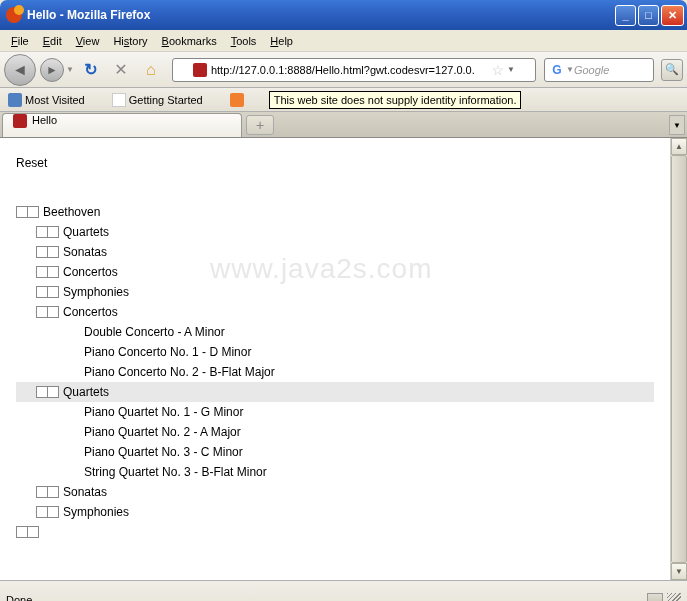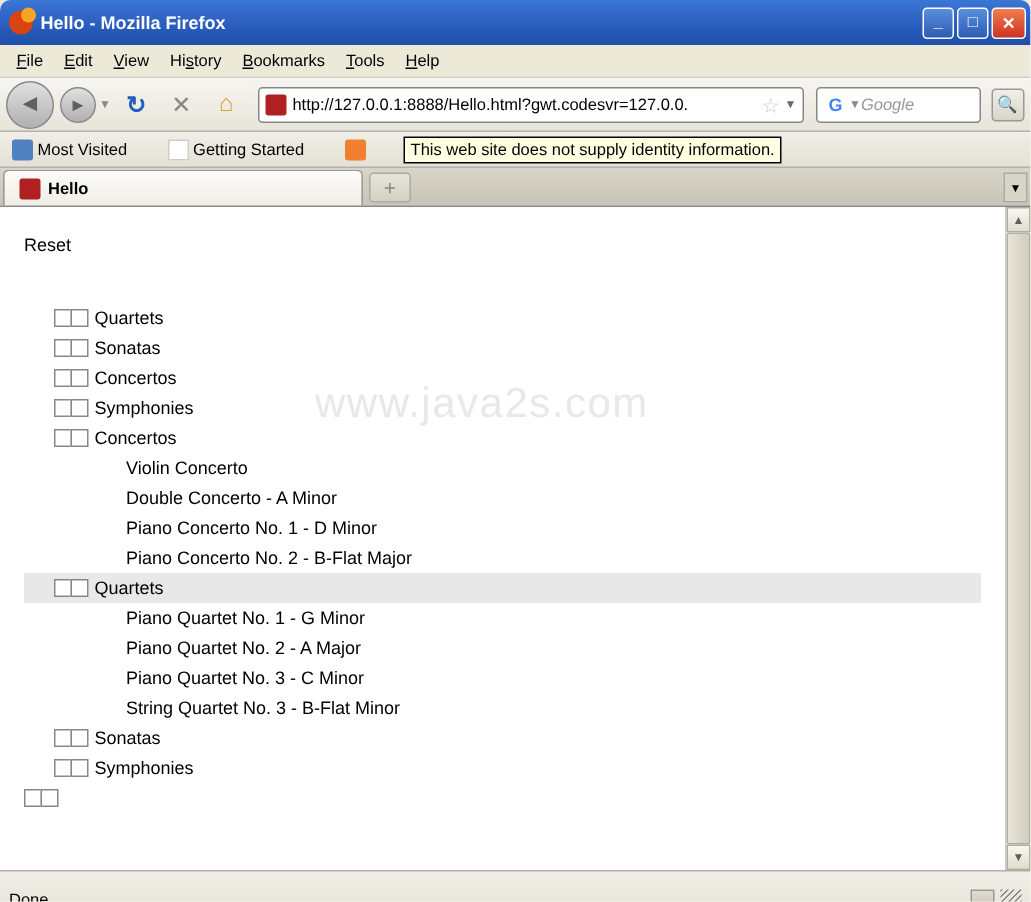--- a/index.html
+++ b/index.html
@@ -23,21 +23,21 @@
 
 
 .toolbar { height: 36px; background: linear-gradient(to bottom, #f6f5f1, #e8e4d9); display: flex; align-items: center; padding: 0 4px; gap: 4px; border-bottom: 1px solid #b0b0b0; }
 .nav-back { width: 32px; height: 32px; border-radius: 50%; background: linear-gradient(to bottom, #e0e0e0, #b0b0b0); border: 1px solid #888; display: flex; align-items: center; justify-content: center; color: #606060; font-size: 16px; }
 .nav-fwd { width: 24px; height: 24px; border-radius: 50%; background: linear-gradient(to bottom, #e0e0e0, #b0b0b0); border: 1px solid #888; display: flex; align-items: center; justify-content: center; color: #606060; font-size: 12px; }
 .nav-drop { font-size: 8px; color: #888; margin-left: -2px; }
 .tb-icon { width: 20px; height: 20px; display: flex; align-items: center; justify-content: center; font-size: 16px; margin: 0 3px; }
 .reload { color: #2060c0; font-weight: bold; }
 .stop { color: #888; }
 .home { color: #e0a030; }
-.urlbar { flex: 1; height: 24px; background: #fff; border: 1px solid #888; border-radius: 3px; display: flex; align-items: center; padding: 0 4px; margin: 0 4px; }
+.urlbar { flex: 1; height: 24px; background: #fff; border: 1px solid #888; border-radius: 3px; display: flex; align-items: center; padding: 0 20px; margin: 0 4px; }
 .url-icon { width: 14px; height: 14px; background: #b02020; border-radius: 2px; margin-right: 4px; }
 .url-text { flex: 1; font-size: 11px; color: #000; overflow: hidden; white-space: nowrap; }
 .star { color: #ccc; font-size: 14px; margin-left: 3px; }
 .url-drop { font-size: 8px; color: #666; margin-left: 3px; }
 .searchbar { width: 110px; height: 24px; background: #fff; border: 1px solid #888; border-radius: 3px; display: flex; align-items: center; padding: 0 4px; }
 .g-icon { width: 16px; height: 16px; margin-right: 3px; display: flex; align-items: center; justify-content: center; font-weight: bold; font-size: 12px; }
 .g-icon span:nth-child(1){color:#4285f4} .g-icon span:nth-child(2){color:#ea4335} .g-icon span:nth-child(3){color:#fbbc05}
 .search-text { color: #999; font-style: italic; font-size: 11px; flex: 1; }
 .search-go { width: 22px; height: 22px; background: linear-gradient(to bottom, #f0f0e8, #d8d4c8); border: 1px solid #999; border-radius: 3px; margin-left: 3px; display: flex; align-items: center; justify-content: center; color: #4060a0; }
 
@@ -45,21 +45,21 @@
 .bookbar { height: 24px; background: linear-gradient(to bottom, #f0eee6, #e4e0d4); display: flex; align-items: center; padding: 0 4px; border-bottom: 1px solid #b0b0b0; gap: 19px; }
 .book-item { display: flex; align-items: center; gap: 3px; padding: 2px 4px; font-size: 11px; }
 .book-icon { width: 14px; height: 14px; }
 .bi-mv { background: #5080c0; border-radius: 2px; }
 .bi-gs { background: #fff; border: 1px solid #ccc; }
 .bi-rss { background: #f08030; border-radius: 2px; position: relative; }
 .tooltip { background: #ffffe1; border: 1px solid #000; padding: 2px 4px; font-size: 11px; margin-left: 2px; }
 
 
 .tabbar { height: 26px; background: linear-gradient(to bottom, #d8d4c8, #c8c4b8); display: flex; align-items: flex-end; padding: 0 2px; border-bottom: 1px solid #888; }
-.tab { height: 24px; background: linear-gradient(to bottom, #fcfbf8, #f0eee6); border: 1px solid #999; border-bottom: none; border-top-left-radius: 4px; border-top-right-radius: 4px; display: flex; align-items: center; padding: 0 10px; gap: 5px; min-width: 240px; font-size: 11px; font-weight: bold; }
+.tab { height: 24px; background: linear-gradient(to bottom, #fcfbf8, #f0eee6); border: 1px solid #999; border-bottom: none; border-top-left-radius: 4px; border-top-right-radius: 4px; display: flex; align-items: flex-start; padding: 0 10px; gap: 5px; min-width: 240px; font-size: 11px; font-weight: normal; }
 .tab-icon { width: 14px; height: 14px; background: #b02020; border-radius: 2px; }
 .newtab { width: 28px; height: 20px; background: linear-gradient(to bottom, #e8e4d8, #d4d0c4); border: 1px solid #aaa; border-radius: 3px; margin-left: 4px; margin-bottom: 2px; display: flex; align-items: center; justify-content: center; color: #888; font-size: 14px; }
 .tabbar-drop { margin-left: auto; width: 16px; height: 20px; background: #d8d4c8; border: 1px solid #aaa; display: flex; align-items: center; justify-content: center; font-size: 8px; margin-bottom: 2px; }
 
 
 .content-wrap { display: flex; height: 442px; }
 .content { flex: 1; background: #fff; padding: 18px 16px; overflow: auto; font-size: 12px; color: #000; position: relative; }
 .watermark { position: absolute; top: 115px; left: 210px; font-size: 28px; color: #e8e8e8; font-family: Arial; letter-spacing: 1px; pointer-events: none; }
 .scrollbar { width: 17px; background: #f0f0e8; border-left: 1px solid #ccc; display: flex; flex-direction: column; }
 .sb-btn { height: 17px; background: linear-gradient(to bottom, #f8f8f0, #e0dcd0); border: 1px solid #b0b0a0; display: flex; align-items: center; justify-content: center; font-size: 8px; color: #606050; }
@@ -149,20 +149,28 @@
   <div class="newtab">+</div>
   <div class="tabbar-drop">▼</div>
 </div>
 
 <div class="content-wrap">
   <div class="content">
     <div class="watermark">www.java2s.com</div>
     <div class="reset">Reset</div>
     <div id="tree">
         <div class="tree-row">
+          <span class="indent" style="width: 0px;"></span>
+          <span class="boxes">
+            <span class="box"></span>
+            <span class="box"></span>
+          </span>
+          <span class="tree-label">Beethoven</span>
+        </div>
+        <div class="tree-row">
           <span class="indent" style="width: 20px;"></span>
           <span class="boxes">
             <span class="box"></span>
             <span class="box"></span>
           </span>
           <span class="tree-label">Quartets</span>
         </div>
         <div class="tree-row">
           <span class="indent" style="width: 20px;"></span>
           <span class="boxes">
@@ -187,24 +195,20 @@
           </span>
           <span class="tree-label">Symphonies</span>
         </div>
         <div class="tree-row">
           <span class="indent" style="width: 20px;"></span>
           <span class="boxes">
             <span class="box"></span>
             <span class="box"></span>
           </span>
           <span class="tree-label">Concertos</span>
-        </div>
-        <div class="tree-row">
-          <span class="indent" style="width: 68px;"></span>
-          <span class="tree-label">Violin Concerto</span>
         </div>
         <div class="tree-row">
           <span class="indent" style="width: 68px;"></span>
           <span class="tree-label">Double Concerto - A Minor</span>
         </div>
         <div class="tree-row">
           <span class="indent" style="width: 68px;"></span>
           <span class="tree-label">Piano Concerto No. 1 - D Minor</span>
         </div>
         <div class="tree-row">

